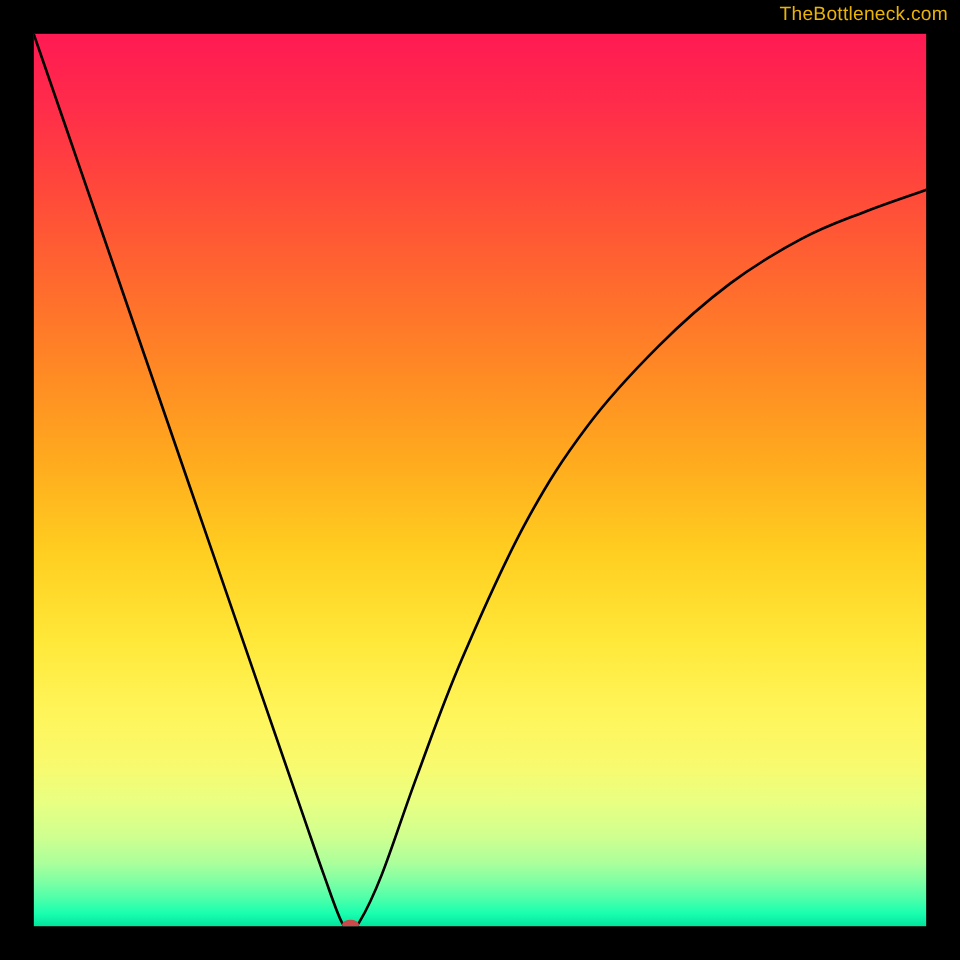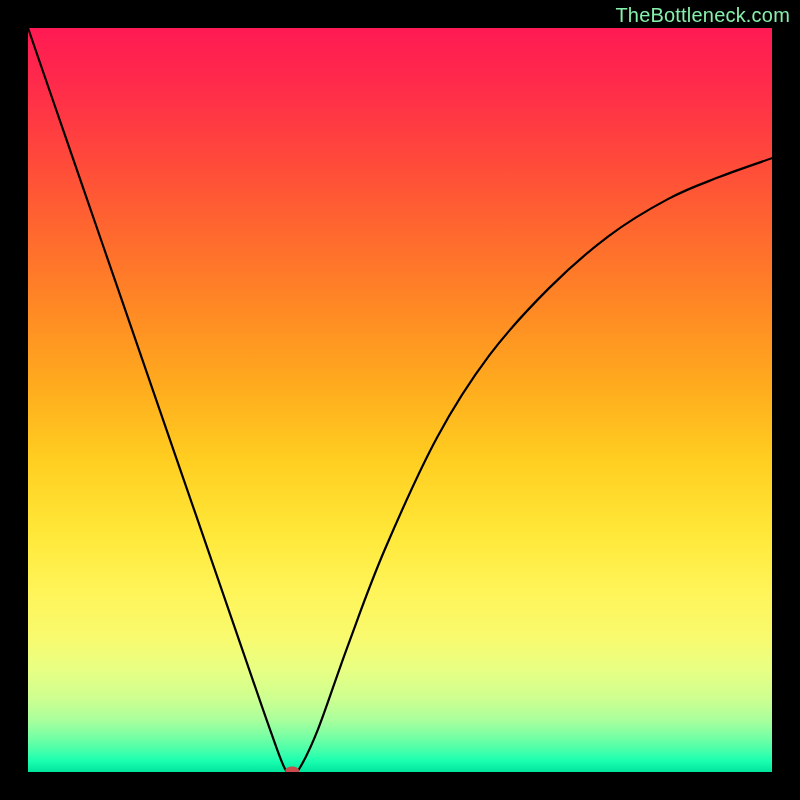--- a/index.html
+++ b/index.html
@@ -59,22 +59,22 @@
     top: 0;
     left: 0;
     width: 744px;
     height: 744px;
     pointer-events: none;
   }
   .watermark {
     position: absolute;
     top: 4px;
     right: 10px;
-    color: #86efac;
-    font-size: 20px;
+    color: #eab308;
+    font-size: 16px;
     font-weight: 500;
     letter-spacing: 0.2px;
     user-select: none;
   }
 </style>
 </head>
 <body>
 
 <div class="frame">
   <div class="watermark">TheBottleneck.com</div>

